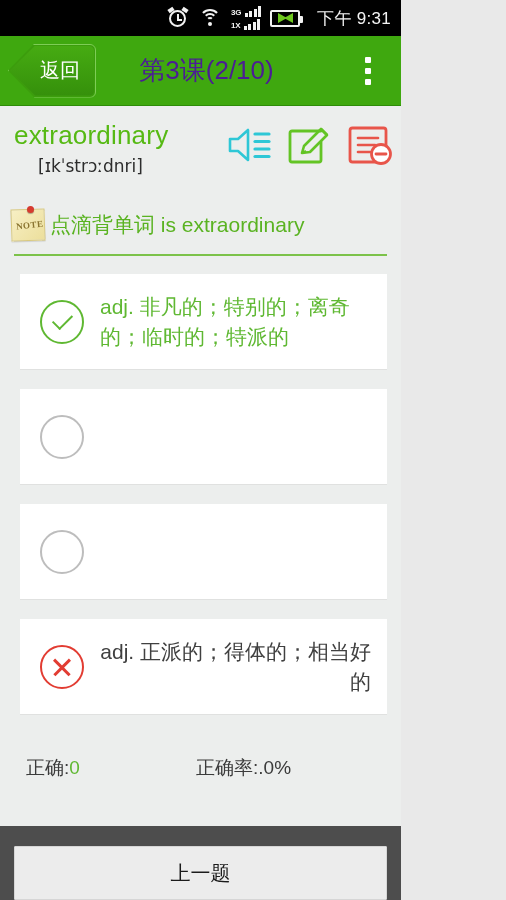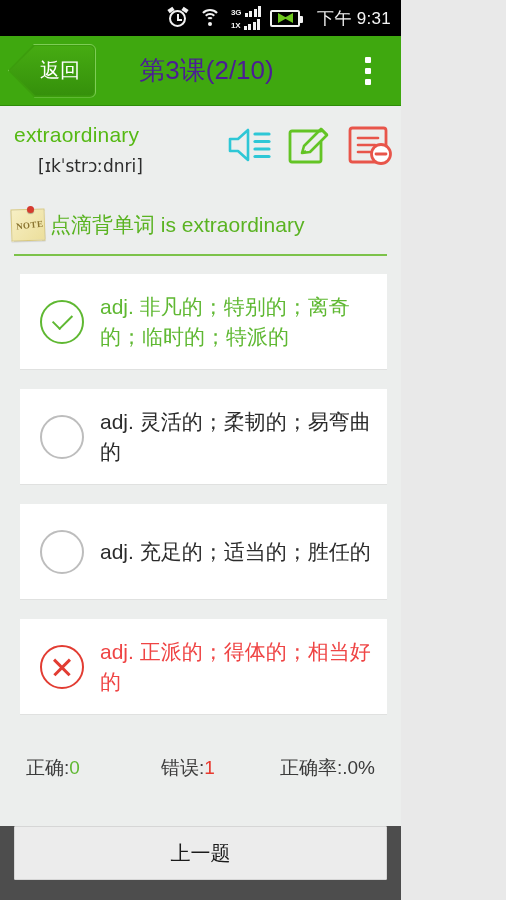--- a/index.html
+++ b/index.html
@@ -87,21 +87,21 @@
   }
   .overflow-btn {
     position: absolute; right: 10px; top: 0; bottom: 0; width: 46px;
     display: flex; flex-direction: column; align-items: center; justify-content: center;
     gap: 5px; cursor: pointer;
   }
   .overflow-btn i { width: 6px; height: 6px; background: #fff; display: block; border-radius: 1px; }
 
   
   .word-area { position: relative; height: 90px; background: #eceeed; padding: 10px 0 0 14px; }
-  .word { color: #56b914; font-size: 21px; line-height: 38px; letter-spacing: .2px; }
+  .word { color: #56b914; font-size: 26px; line-height: 38px; letter-spacing: .2px; }
   .phonetic { color: #2c2c2c; font-size: 17px; margin-top: 2px; margin-left: 24px; font-family: "DejaVu Sans", sans-serif; }
   .word-icons { position: absolute; right: 8px; top: 16px; display: flex; align-items: center; gap: 12px; }
   .ic { width: 48px; height: 46px; cursor: pointer; }
 
   
   .note-row { height: 58px; display: flex; align-items: center; padding: 0 12px 0 8px; }
   .note-icon { width: 42px; height: 40px; position: relative; flex: none; }
   .note-paper {
     position: absolute; left: 3px; top: 4px; width: 34px; height: 32px;
     background: linear-gradient(135deg,#f7efc4,#ecdf9c);
@@ -137,37 +137,37 @@
     transform: rotate(-45deg);
   }
   .circle.wrong:before, .circle.wrong:after {
     content: ""; position: absolute; left: 9px; top: 19px; width: 22px; height: 2.5px;
     background: #e23c32;
   }
   .circle.wrong:before { transform: rotate(45deg); }
   .circle.wrong:after { transform: rotate(-45deg); }
   .opt-text { font-size: 21px; line-height: 30px; color: #2b2b2b; padding-left: 12px; padding-right: 6px; }
   .opt-text.green { color: #5fb832; }
-  .opt-text.red { color: #ef4444; }
+  .opt-text.red { color: #404040; text-align: right; }
 
   
   .stats {
     display: flex; align-items: center; padding: 0 26px; height: 44px;
     font-size: 19px; color: #3b3b3b; justify-content: flex-start; gap: 0;
   }
   .stat { white-space: nowrap; }
   .stat.s1 { width: 170px; }
   .stat.s2 { width: 150px; }
   .stat .v-green { color: #5fb832; }
   .stat .v-red { color: #e8392e; }
 
   
   .bottombar {
     position: absolute; left: 0; right: 0; bottom: 0; height: 74px;
-    background: #4d4d4d; display: flex; align-items: flex-start;
+    background: #4d4d4d; display: flex; align-items: flex-end;
     justify-content: space-between; padding: 0 14px; gap: 22px;
   }
   .nav-btn {
     flex: 1; height: 54px; background: #ececec; border: 1px solid #d6d6d6;
     display: flex; align-items: center; justify-content: center;
     font-size: 20px; color: #1b1b1b; cursor: pointer; border-radius: 1px;
   }
 </style>
 </head>
 <body>
@@ -281,46 +281,41 @@
       <div class="opt-mark">
         <div class="circle correct"></div>
       </div>
       <div class="opt-text green">adj. 非凡的；特别的；离奇的；临时的；特派的</div>
     </div>
 
     <div class="option">
       <div class="opt-mark">
         <div class="circle"></div>
       </div>
-      <div class="opt-text">adj. 灵活的；柔韧的；易弯曲的</div>
     </div>
 
     <div class="option">
       <div class="opt-mark">
         <div class="circle"></div>
       </div>
-      <div class="opt-text">adj. 充足的；适当的；胜任的</div>
     </div>
 
     <div class="option">
       <div class="opt-mark">
         <div class="circle wrong"></div>
       </div>
       <div class="opt-text red">adj. 正派的；得体的；相当好的</div>
     </div>
 
   </div>
 
   <div class="stats">
     <div class="stat s1">
       <span>正确:</span><span class="v-green">0</span>
     </div>
-    <div class="stat s2">
-      <span>错误:</span><span class="v-red">1</span>
-    </div>
     <div class="stat">
       <span>正确率:</span><span>.0%</span>
     </div>
   </div>
 
   <div class="bottombar">
     <div class="nav-btn">上一题</div>
   </div>
 
 </div>

